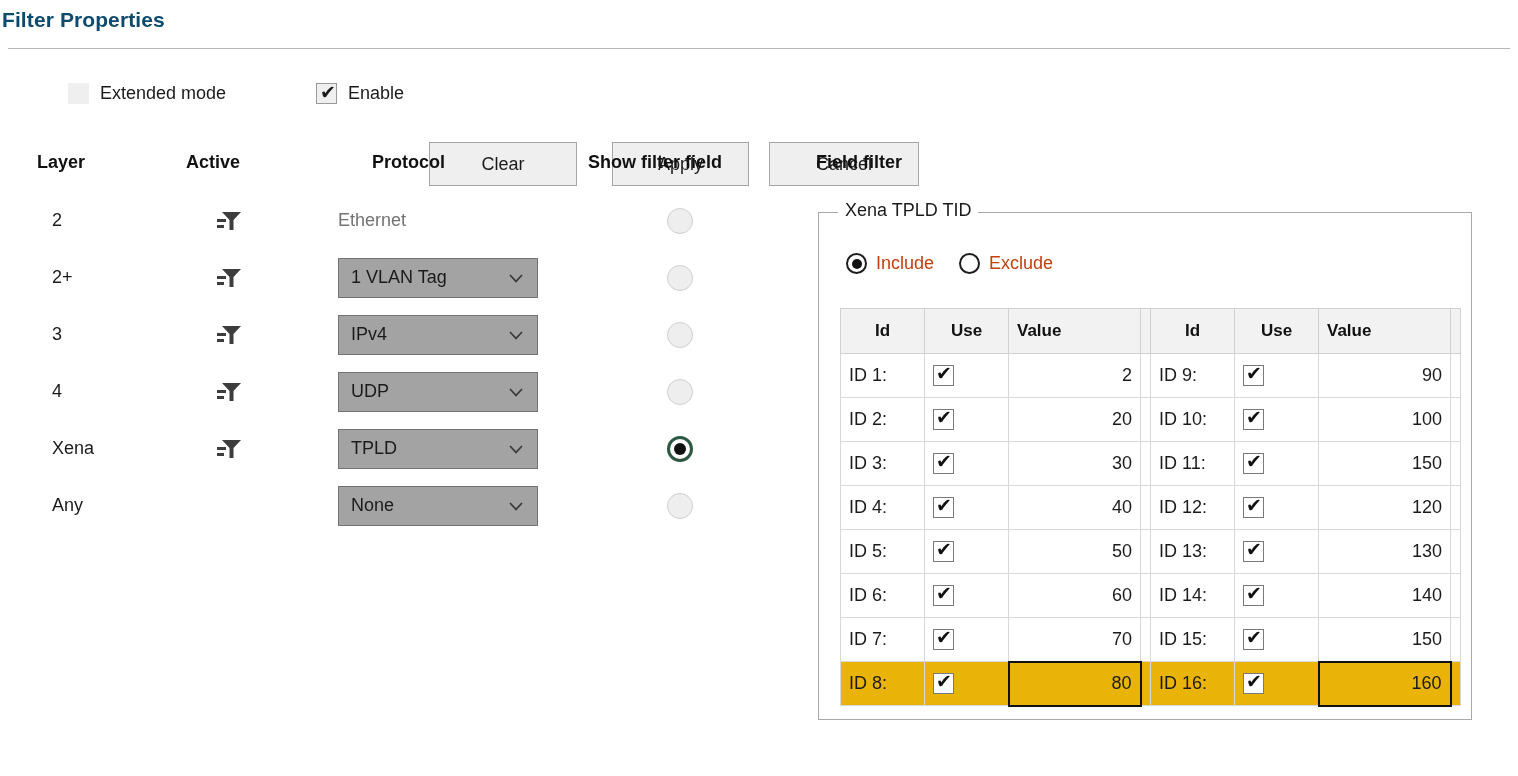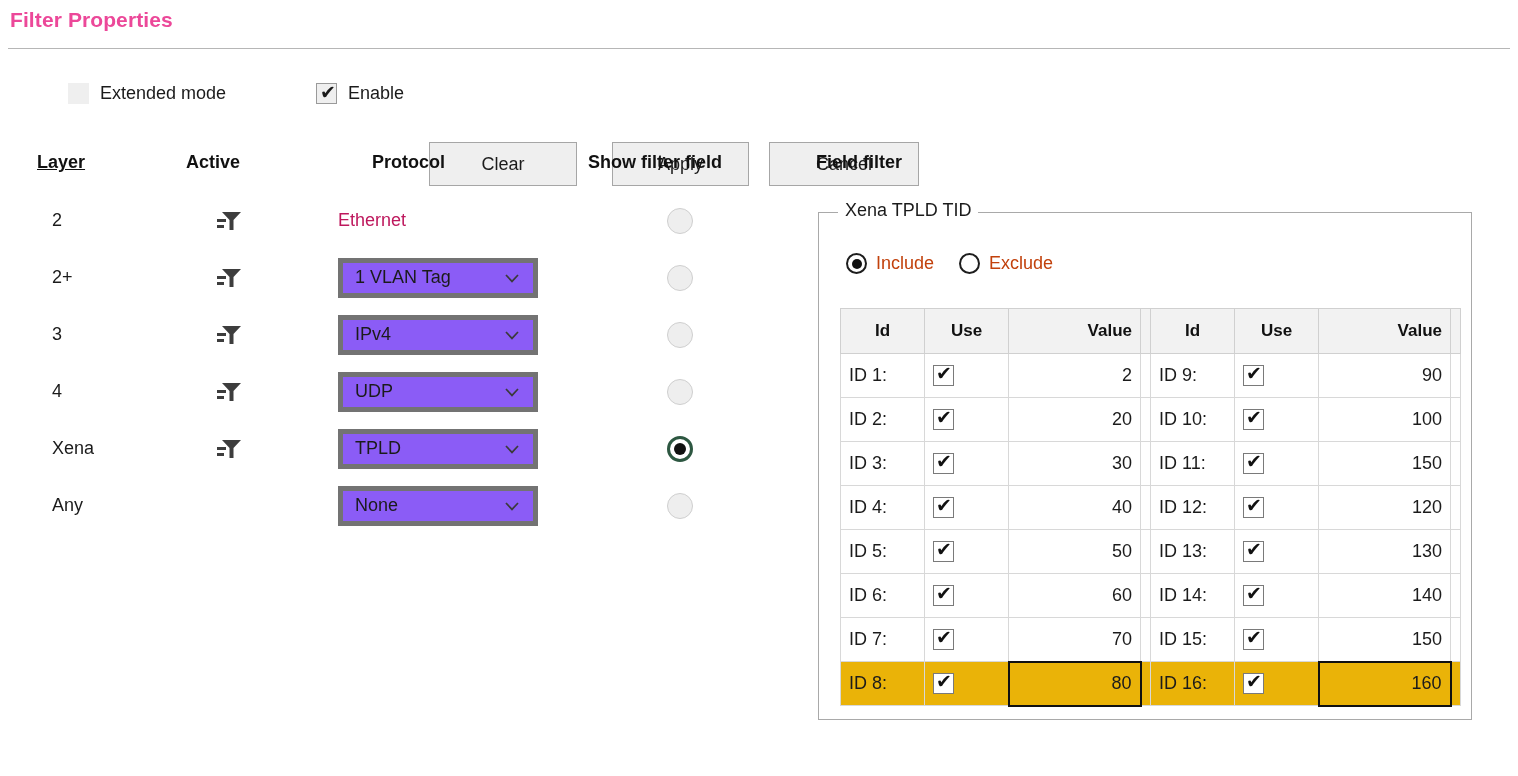--- a/index.html
+++ b/index.html
@@ -13,25 +13,25 @@
     height: 776px;
     font-family: "Liberation Sans", sans-serif;
     color: #1b1b1b;
     overflow: hidden;
     position: relative;
   }
 
   
   .page-title {
     position: absolute;
-    left: 10px;
+    left: 2px;
     top: 8px;
     font-size: 21px;
     font-weight: bold;
-    color: #ec4899;
+    color: #0c4a6e;
     letter-spacing: 0.1px;
   }
   .title-rule {
     position: absolute;
     left: 8px;
     top: 48px;
     width: 1502px;
     height: 1px;
     background: #b6b6b6;
   }
@@ -136,29 +136,29 @@
   .cell-proto {
     position: absolute;
     left: 338px;
     top: 0;
     height: 57px;
     display: flex;
     align-items: center;
   }
   .proto-text {
     font-size: 18px;
-    color: #be185d;
+    color: #737373;
     text-align: right;
   }
   .select-box {
     width: 200px;
     height: 40px;
     box-sizing: border-box;
-    background: #8b5cf6;
-    border: 5px solid #737373;
+    background: #a3a3a3;
+    border: 1px solid #737373;
     display: flex;
     align-items: center;
     position: relative;
     cursor: pointer;
   }
   .select-box .sel-text {
     font-size: 18px;
     color: #1b1b1b;
     margin-left: 12px;
   }
@@ -288,21 +288,21 @@
     border: 1px solid #d8d8d8;
     padding: 0 8px;
     box-sizing: border-box;
     color: #1b1b1b;
   }
   .c-id    { width: 84px;  text-align: left; }
   .c-use   { width: 84px;  }
   .c-val   { width: 132px; text-align: right; }
   .c-pad   { width: 10px;  padding: 0 !important; }
   th.c-id  { text-align: center; }
-  th.c-val { text-align: right; margin-left: 20px; }
+  th.c-val { text-align: left; margin-left: 20px; }
   tr.sel td {
     background: #eab308;
   }
   .cellchk {
     display: inline-block;
     width: 21px;
     height: 21px;
     box-sizing: border-box;
     border: 1px solid #7a7a7a;
     background: #ffffff;
@@ -343,21 +343,21 @@
       <span class="tick">✔</span>
     </span>
     <span class="chk-label">Enable</span>
   </div>
 
   <button class="btn" style="left:429px; width:148px;">Clear</button>
   <button class="btn" style="left:612px; width:137px;">Apply</button>
   <button class="btn" style="left:769px; width:150px;">Cancel</button>
 </div>
 
-<div class="col-head" style="left:37px;  top:152px;text-decoration:underline;">Layer</div>
+<div class="col-head" style="left:37px;  top:152px;">Layer</div>
 <div class="col-head" style="left:186px; top:152px;">Active</div>
 <div class="col-head" style="left:336px; top:152px;margin-left:36px;">Protocol</div>
 <div class="col-head" style="left:588px; top:152px;">Show filter field</div>
 <div class="col-head" style="left:816px; top:152px;">Field filter</div>
 
 <div id="layer-rows">
     <div class="grid-row" style="top: 192px;">
       <div class="cell-layer">2</div>
       <div class="cell-active">
         <svg class="funnel-icon" width="26" height="24" viewBox="0 0 26 24" xmlns="http://www.w3.org/2000/svg">

